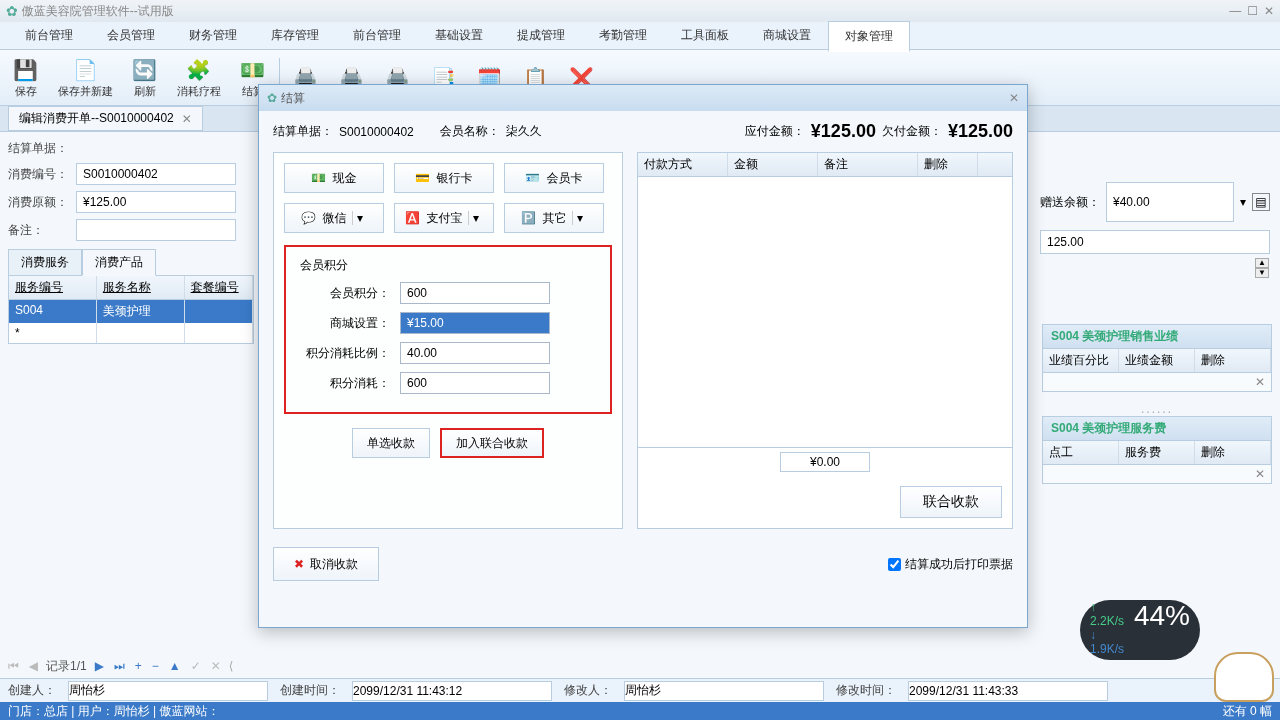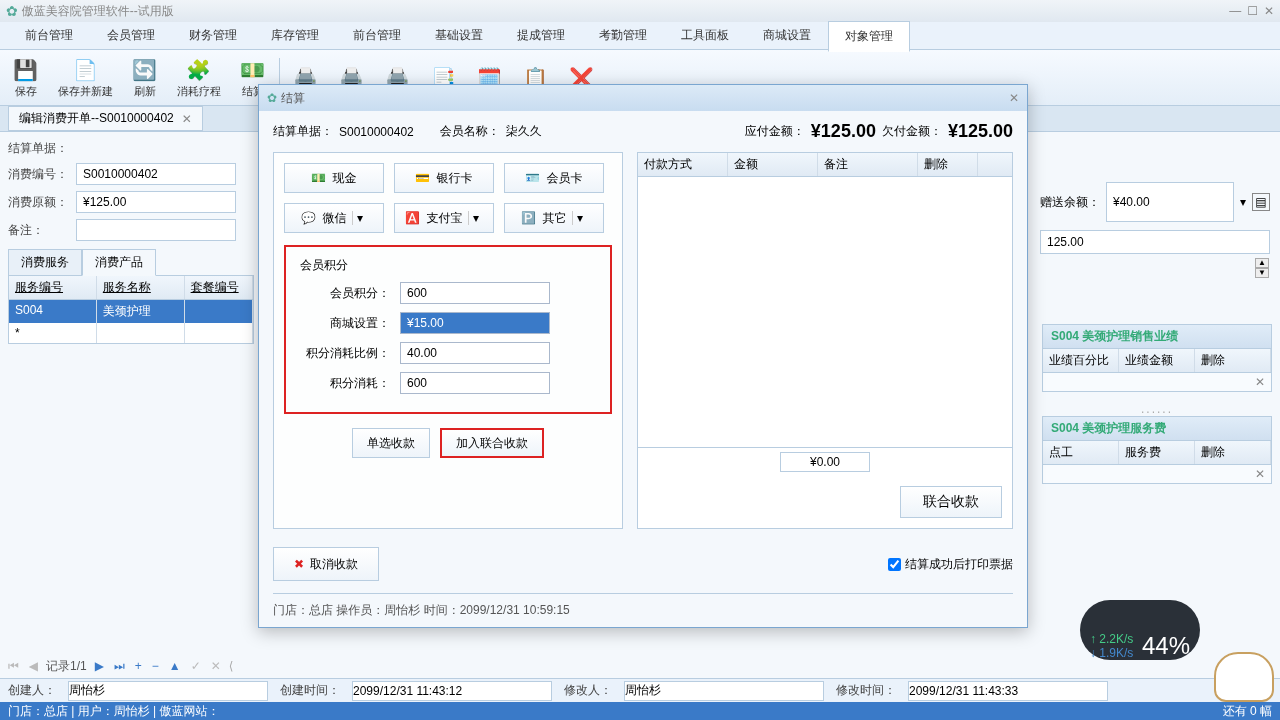--- a/index.html
+++ b/index.html
@@ -77,22 +77,22 @@
 .m-right-head > div { padding: 3px 6px; border-right: 1px solid #d0dce8; }
 .mc1{width:90px}.mc2{width:90px}.mc3{width:100px}.mc4{width:60px}
 .m-total { border-top: 1px solid #b8cde0; padding: 4px; display: flex; justify-content: center; margin-top: 270px; }
 .m-total input { width: 90px; text-align: center; border: 1px solid #b8cde0; height: 20px; }
 .m-join { display: flex; justify-content: flex-end; padding: 10px; }
 .m-join button { height: 32px; padding: 0 22px; border: 1px solid #b8cde0; background: linear-gradient(#fff,#eef4fa); font-size: 14px; }
 .m-bottom { display: flex; align-items: center; gap: 10px; margin-top: 18px; }
 .cancel-btn { height: 34px; padding: 0 20px; border: 1px solid #b8cde0; background: linear-gradient(#fff,#eef4fa); font-size: 15px; display: flex; align-items: center; gap: 6px; }
 .print-chk { margin-left: auto; display: flex; align-items: center; gap: 4px; }
 .m-status { margin-top: 12px; padding-top: 8px; border-top: 1px solid #b8cde0; color: #555; }
-.netwidget { position: absolute; right: 80px; bottom: 60px; width: 120px; height: 60px; background: #2a3038; border-radius: 30px; color: #fff; display: flex; align-items: flex-end; padding: 0 10px; gap: 6px; font-size: 11px; }
-.netwidget .pct { font-size: 24px; margin-left: auto; }
+.netwidget { position: absolute; right: 80px; bottom: 60px; width: 120px; height: 60px; background: #2a3038; border-radius: 30px; color: #fff; display: flex; align-items: flex-start; padding: 0 10px; gap: 6px; font-size: 11px; }
+.netwidget .pct { font-size: 28px; margin-left: auto; }
 .mascot { position: absolute; right: 6px; bottom: 18px; width: 60px; height: 50px; background: #fff; border: 2px solid #c8a060; border-radius: 24px 24px 12px 12px; }
 </style>
 </head>
 <body>
 
 <div class="titlebar">
   <span class="logo">✿</span>
   <span class="wintitle">傲蓝美容院管理软件--试用版</span>
   <div class="winbtns">
     <span>—</span>
@@ -366,21 +366,20 @@
     <div class="m-bottom">
       <button class="cancel-btn">
         <span style="color:#d22">✖</span>
         <span>取消收款</span>
       </button>
       <label class="print-chk">
         <input type="checkbox" checked="" style="">
         <span>结算成功后打印票据</span>
       </label>
     </div>
-    <div class="m-status">门店：总店   操作员：周怡杉   时间：2099/12/31 10:59:15</div>
   </div>
 </div>
 
 <div class="netwidget">
   <div>
     <div style="color:#4c8">↑ <span>2.2K/s</span></div>
     <div style="color:#48c">↓ <span>1.9K/s</span></div>
   </div>
   <div class="pct">44%</div>
 </div>

